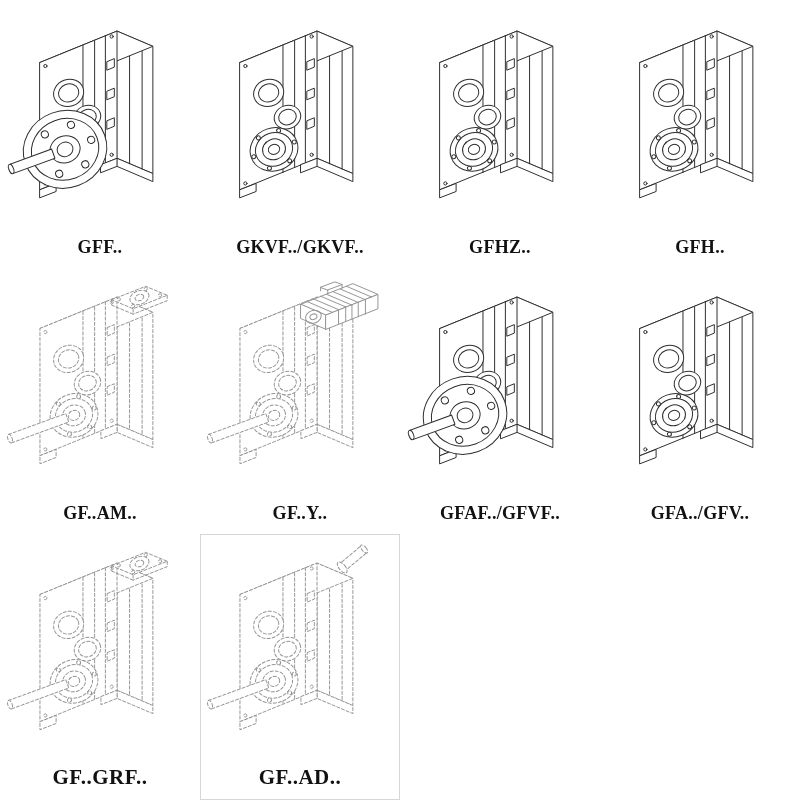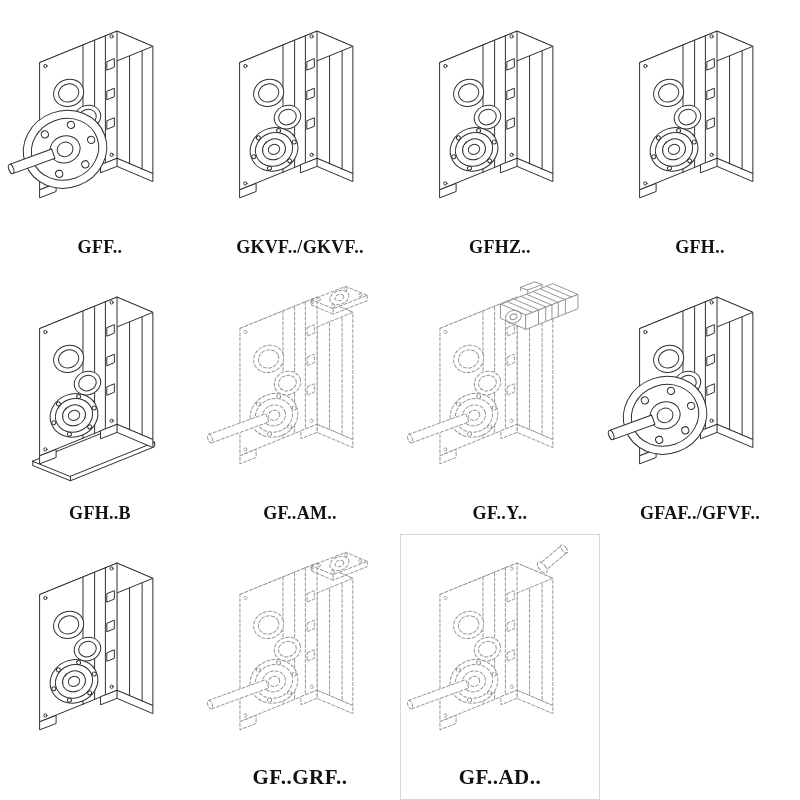--- a/index.html
+++ b/index.html
@@ -205,26 +205,20 @@
   </figure>
 
 
   <figure class="cell">
     <svg class="drawing" viewBox="0 0 210 250">
         <use href="#v-hollow" class="solid"></use>
       </svg>
     <figcaption class="label">GFH..</figcaption>
   </figure>
 
-  <figure class="cell">
-    <svg class="drawing" viewBox="0 0 210 250">
-        <use href="#v-hollow-base" class="solid"></use>
-      </svg>
-    <figcaption class="label">GFH..B</figcaption>
-  </figure>
 
   <figure class="cell">
     <svg class="drawing" viewBox="0 0 210 250">
         <use href="#v-adapter" class="dashed"></use>
       </svg>
     <figcaption class="label">GF..AM..</figcaption>
   </figure>
 
   <figure class="cell">
     <svg class="drawing" viewBox="0 0 210 250">
@@ -237,20 +231,21 @@
     <svg class="drawing" viewBox="0 0 210 250">
         <use href="#v-flange" class="solid"></use>
       </svg>
     <figcaption class="label">GFAF../GFVF..</figcaption>
   </figure>
 
   <figure class="cell">
     <svg class="drawing" viewBox="0 0 210 250">
         <use href="#v-hollow" class="solid"></use>
       </svg>
+    <figcaption class="label">GFA../GFV..</figcaption>
   </figure>
 
   <figure class="cell">
     <svg class="drawing" viewBox="0 0 210 250">
         <use href="#v-adapter" class="dashed"></use>
       </svg>
     <figcaption class="label lg">GF..GRF..</figcaption>
   </figure>
 
   <figure class="cell boxed">

